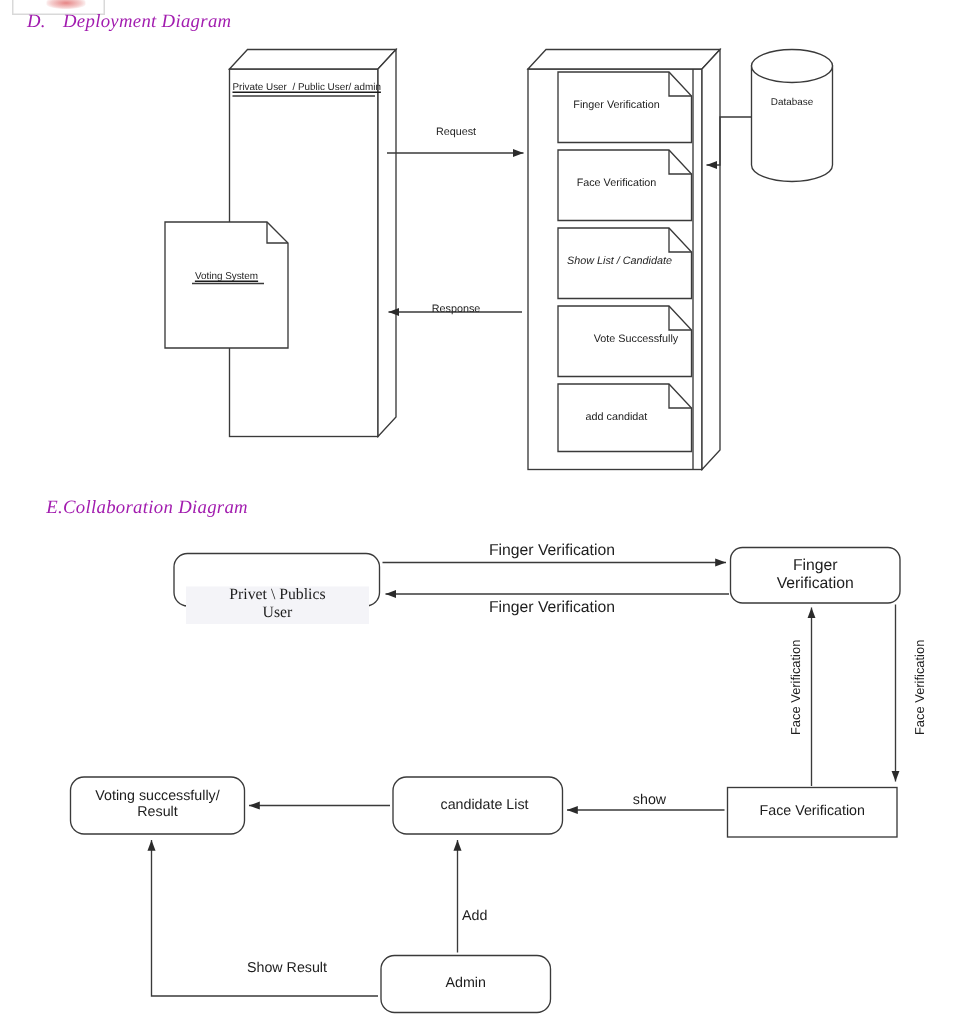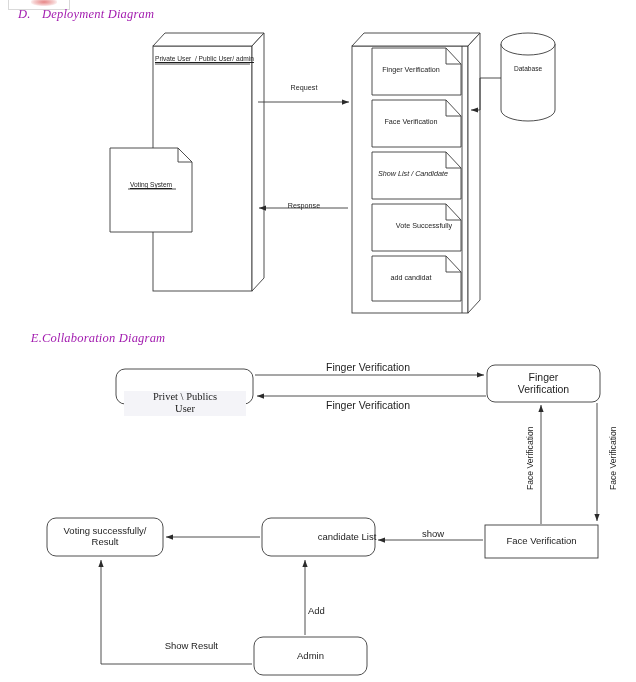--- a/index.html
+++ b/index.html
@@ -203,21 +203,21 @@
   <div class="lbl lbl-small" style="left:262px; top:202px; width:84px;">Response</div>
 
   <div class="lbl lbl-big hl" style="left:124px; top:391px; width:122px;font-family:Liberation Serif, serif;">Privet \ Publics
 User</div>
 
   <div class="lbl lbl-big" style="left:491px; top:371px; width:105px;">Finger
 Verification</div>
 
   <div class="lbl lbl-mid" style="left:487px; top:535px; width:109px;">Face Verification</div>
 
-  <div class="lbl lbl-mid" style="left:264px; top:531px; width:118px;padding-left:24px;">candidate List</div>
+  <div class="lbl lbl-mid" style="left:264px; top:531px; width:118px;">candidate List</div>
 
   <div class="lbl lbl-mid" style="left:49px; top:525px; width:112px;">Voting successfully/
 Result</div>
 
   <div class="lbl lbl-mid" style="left:256px; top:650px; width:109px;">Admin</div>
 
   <div class="lbl lbl-big" style="left:273px; top:361px; width:190px;">Finger Verification</div>
   <div class="lbl lbl-big" style="left:273px; top:399px; width:190px;">Finger Verification</div>
 
   <div class="vert-label" style="left:525px; top:490px; transform: rotate(-90deg);">Face Verification</div>

